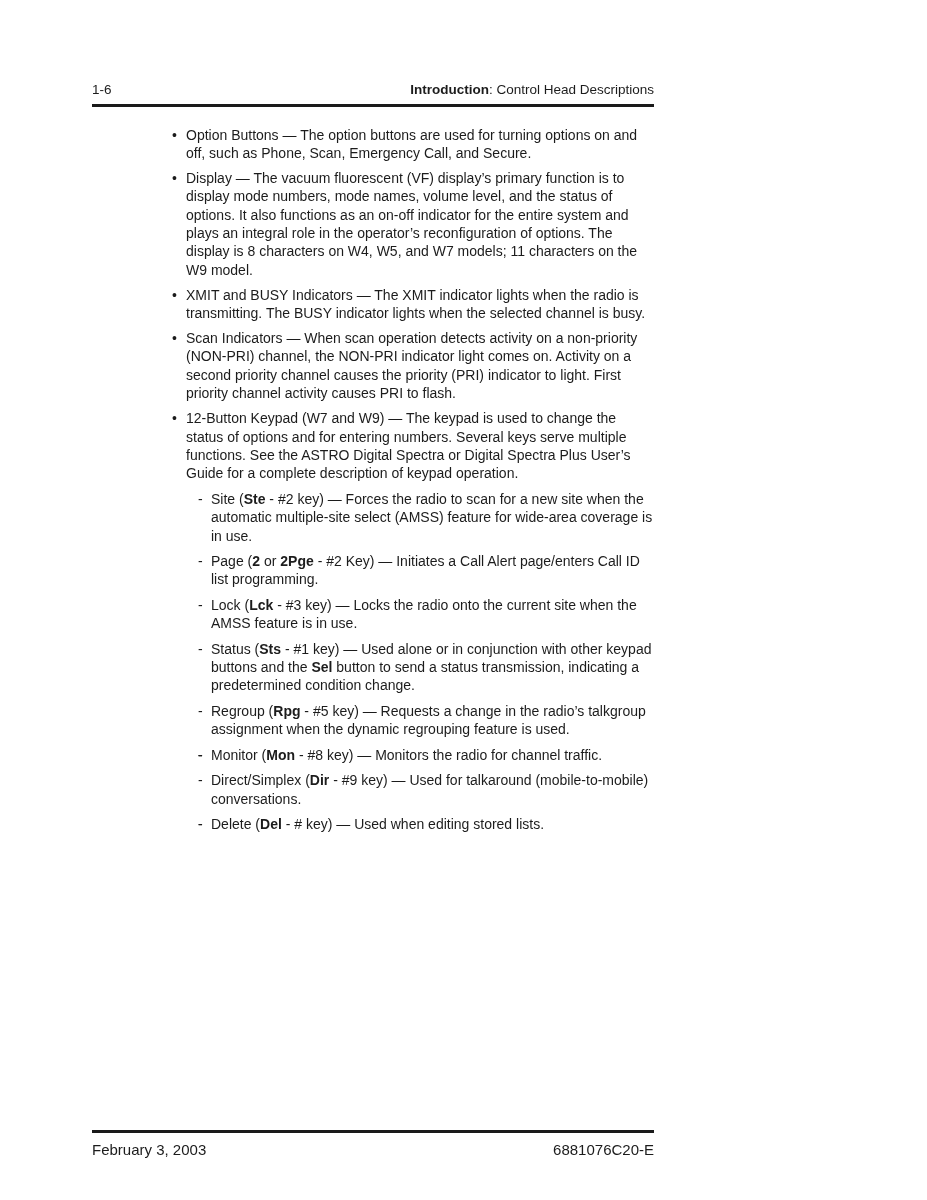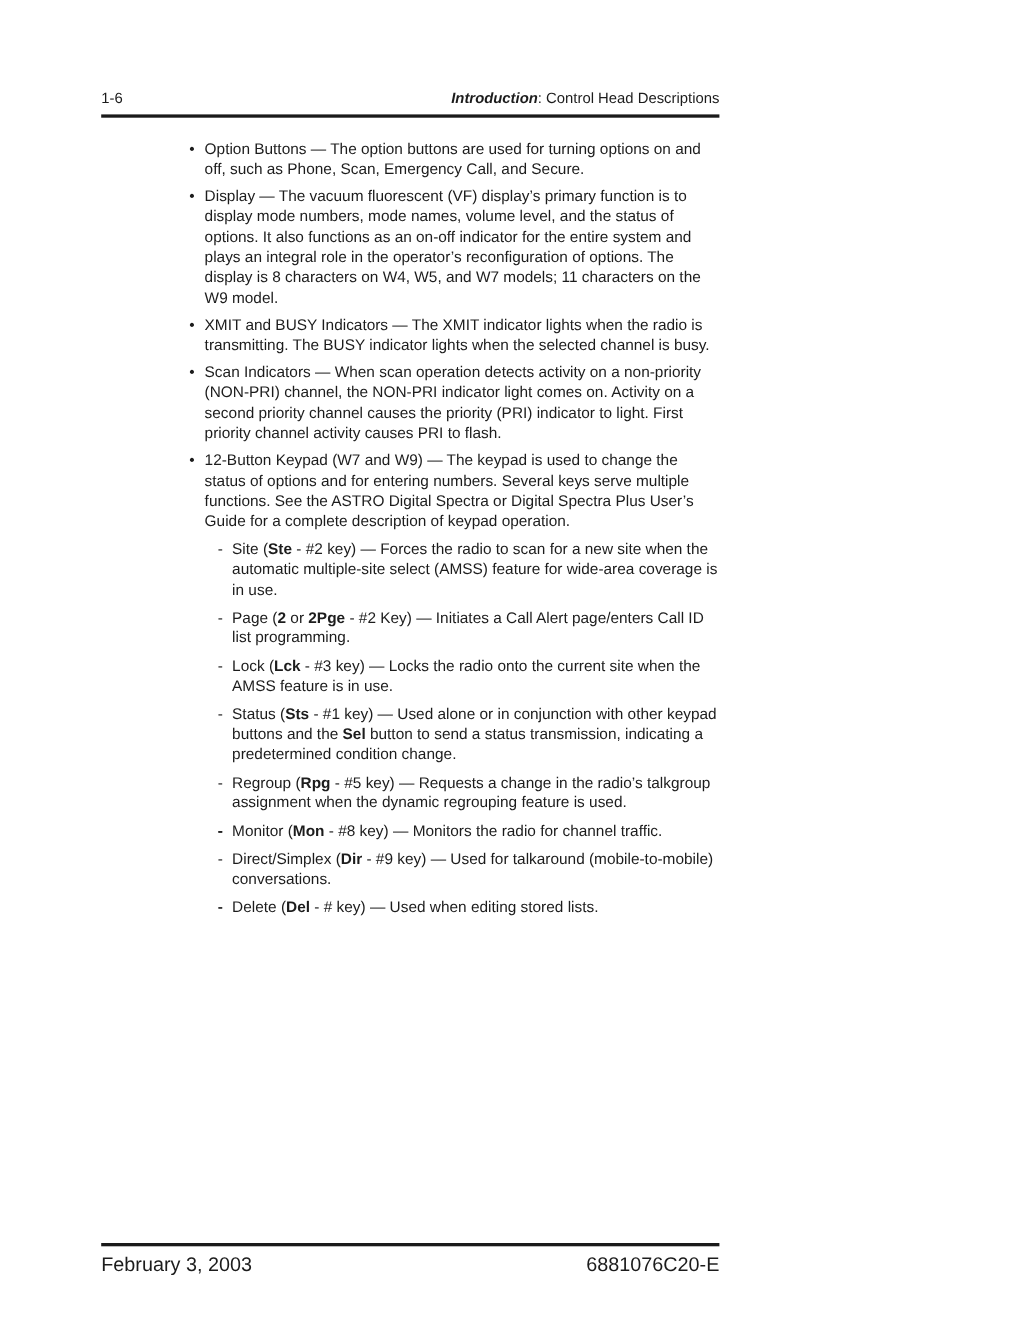--- a/index.html
+++ b/index.html
@@ -16,21 +16,21 @@
     position: absolute;
     left: 92px;
     right: 104px;
     top: 81px;
     display: flex;
     justify-content: space-between;
     align-items: baseline;
     font-size: 13.5px;
     line-height: 17px;
   }
-  .bold { font-weight: bold; font-style: italic; }
+  .bold { font-weight: bold; }
   .rule {
     position: absolute;
     left: 92px;
     right: 104px;
     height: 3px;
     background: #1a1a1a;
   }
   .header-rule { top: 104px; }
   .footer-rule { top: 1130px; }
   .content {
@@ -46,21 +46,21 @@
   .sublist { margin-left: 26px; margin-top: 2px; }
   .sublist .li { padding-left: 13px; margin-top: 7px; }
   .b { font-weight: bold; }
   .footer {
     position: absolute;
     left: 92px;
     right: 104px;
     top: 1141px;
     display: flex;
     justify-content: space-between;
-    font-size: 18px;
+    font-size: 15px;
     line-height: 17px;
   }
 </style>
 </head>
 <body>
 
 <div class="page">
 
   <div class="header">
     <span>1-6</span>

